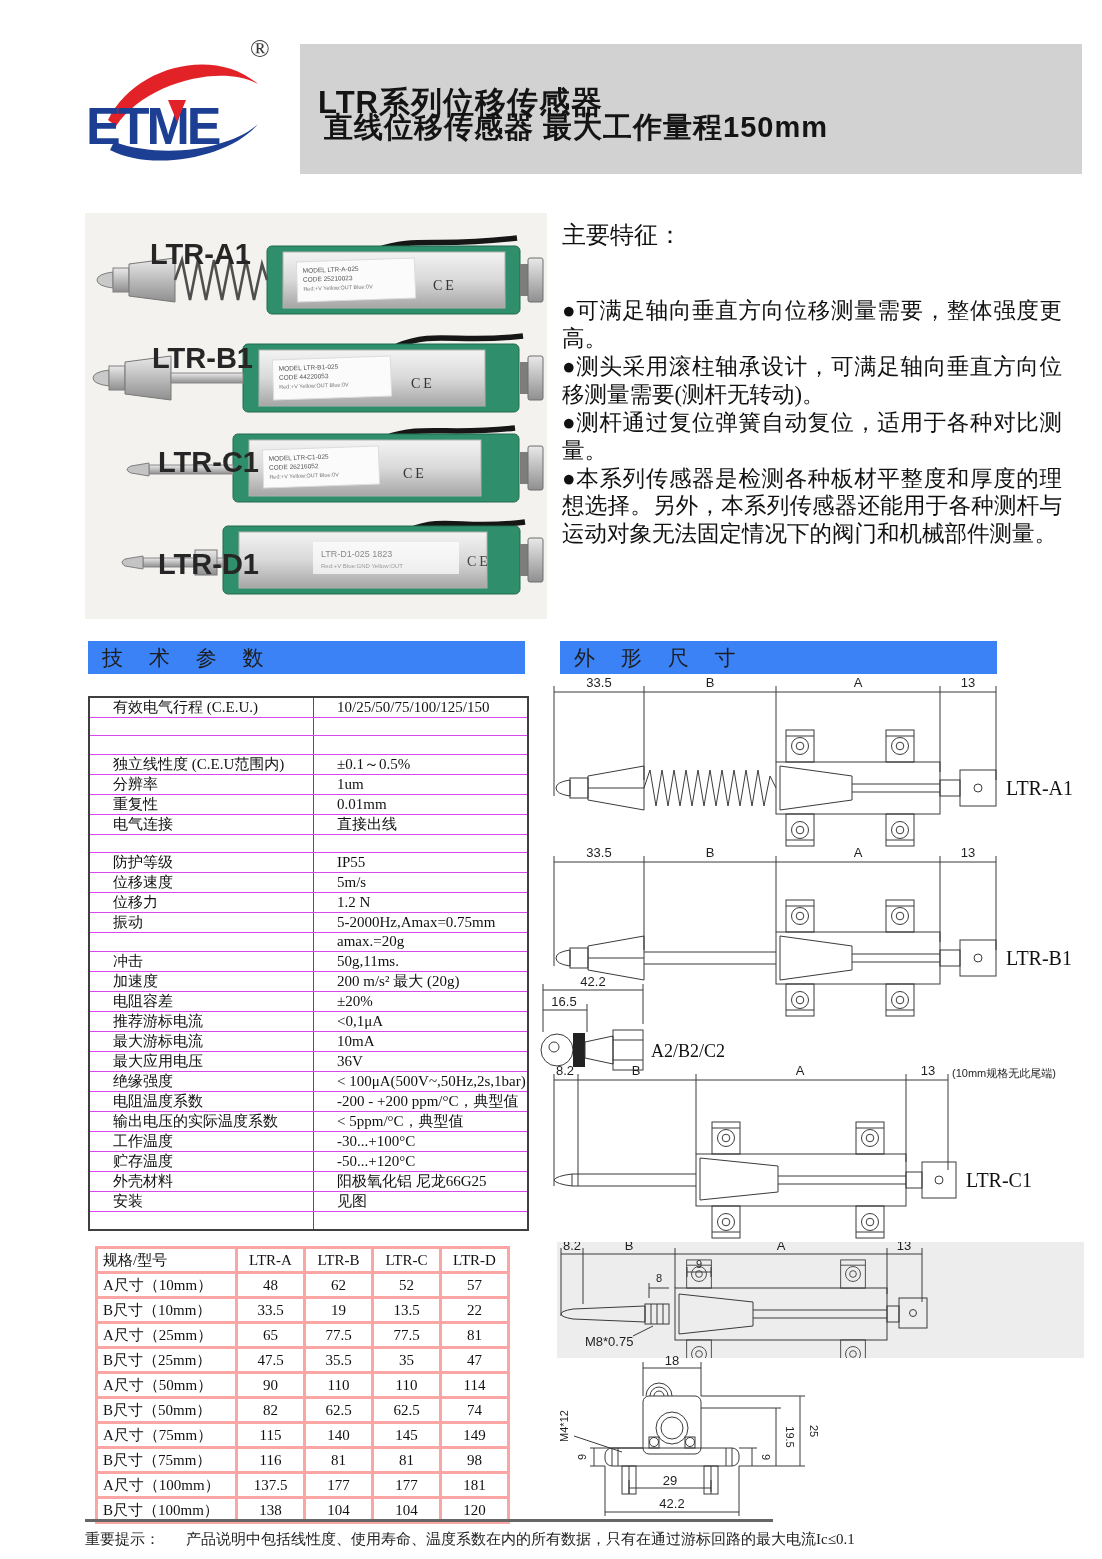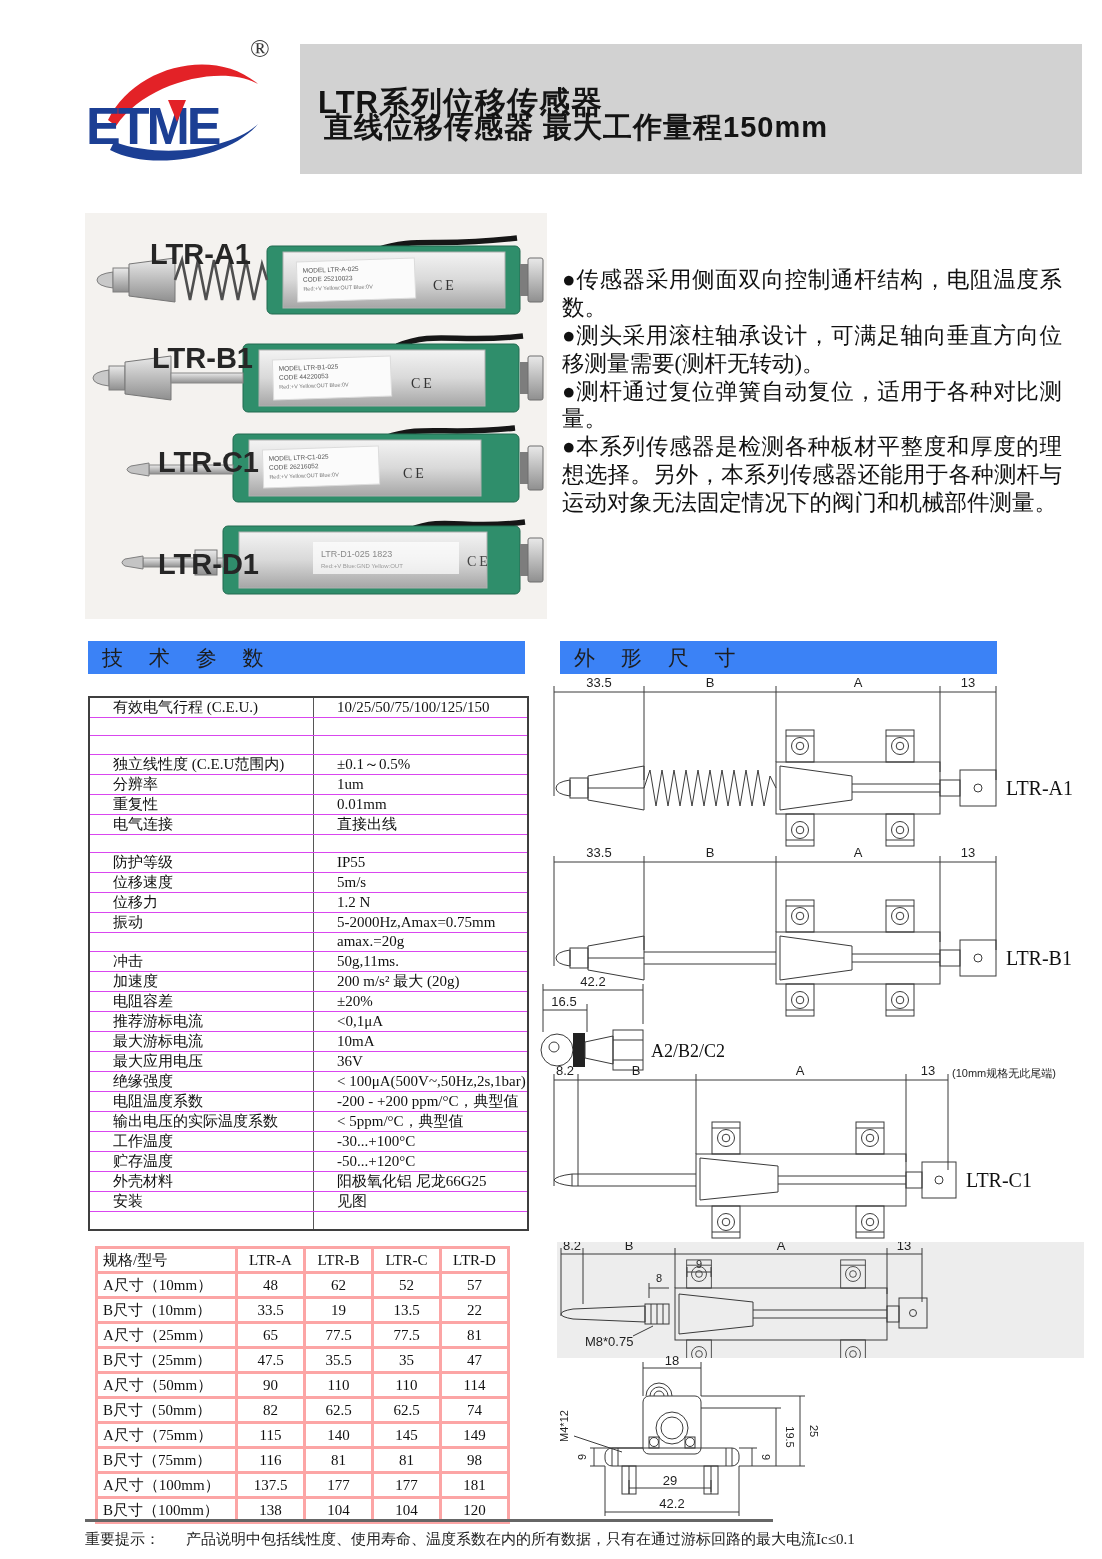--- a/index.html
+++ b/index.html
@@ -163,22 +163,23 @@
     <text x="382" y="52" font-size="14" letter-spacing="3" fill="#444" font-family="Liberation Serif, serif">CE</text>
     <rect x="435" y="30" width="8" height="32" fill="#7d7d7d"></rect>
     <rect x="443" y="24" width="15" height="44" rx="2" fill="url(#metal)" stroke="#6f6f6f"></rect>
     <rect x="58" y="44" width="80" height="9" fill="url(#metal)" stroke="#888"></rect>
     <rect x="110" y="36" width="22" height="25" fill="url(#metal)" stroke="#777"></rect>
     <path d="M58,42 L40,45 Q34,48.5 40,52 L58,55 Z" fill="#c4c4c4" stroke="#7f7f7f"></path>
   </svg>
   <span class="abs product-label" style="left:158px;top:548px">LTR-D1</span>
 
   <div class="abs features">
+    <div class="features-heading">主要特征：</div>
     <div class="features-list">
-        <div>●传感器采用侧面双向控制通杆结构，电阻温度系数。</div>
+        <div>●可满足轴向垂直方向位移测量需要，整体强度更高。</div>
         <div>●测头采用滚柱轴承设计，可满足轴向垂直方向位移测量需要(测杆无转动)。</div>
         <div>●测杆通过复位弹簧自动复位，适用于各种对比测量。</div>
         <div>●本系列传感器是检测各种板材平整度和厚度的理想选择。另外，本系列传感器还能用于各种测杆与运动对象无法固定情况下的阀门和机械部件测量。</div>
       </div>
   </div>
 
   <div class="abs secbar secbar-left">技 术 参 数</div>
   <div class="abs secbar secbar-right">外 形 尺 寸</div>
 
   <table class="abs params">

